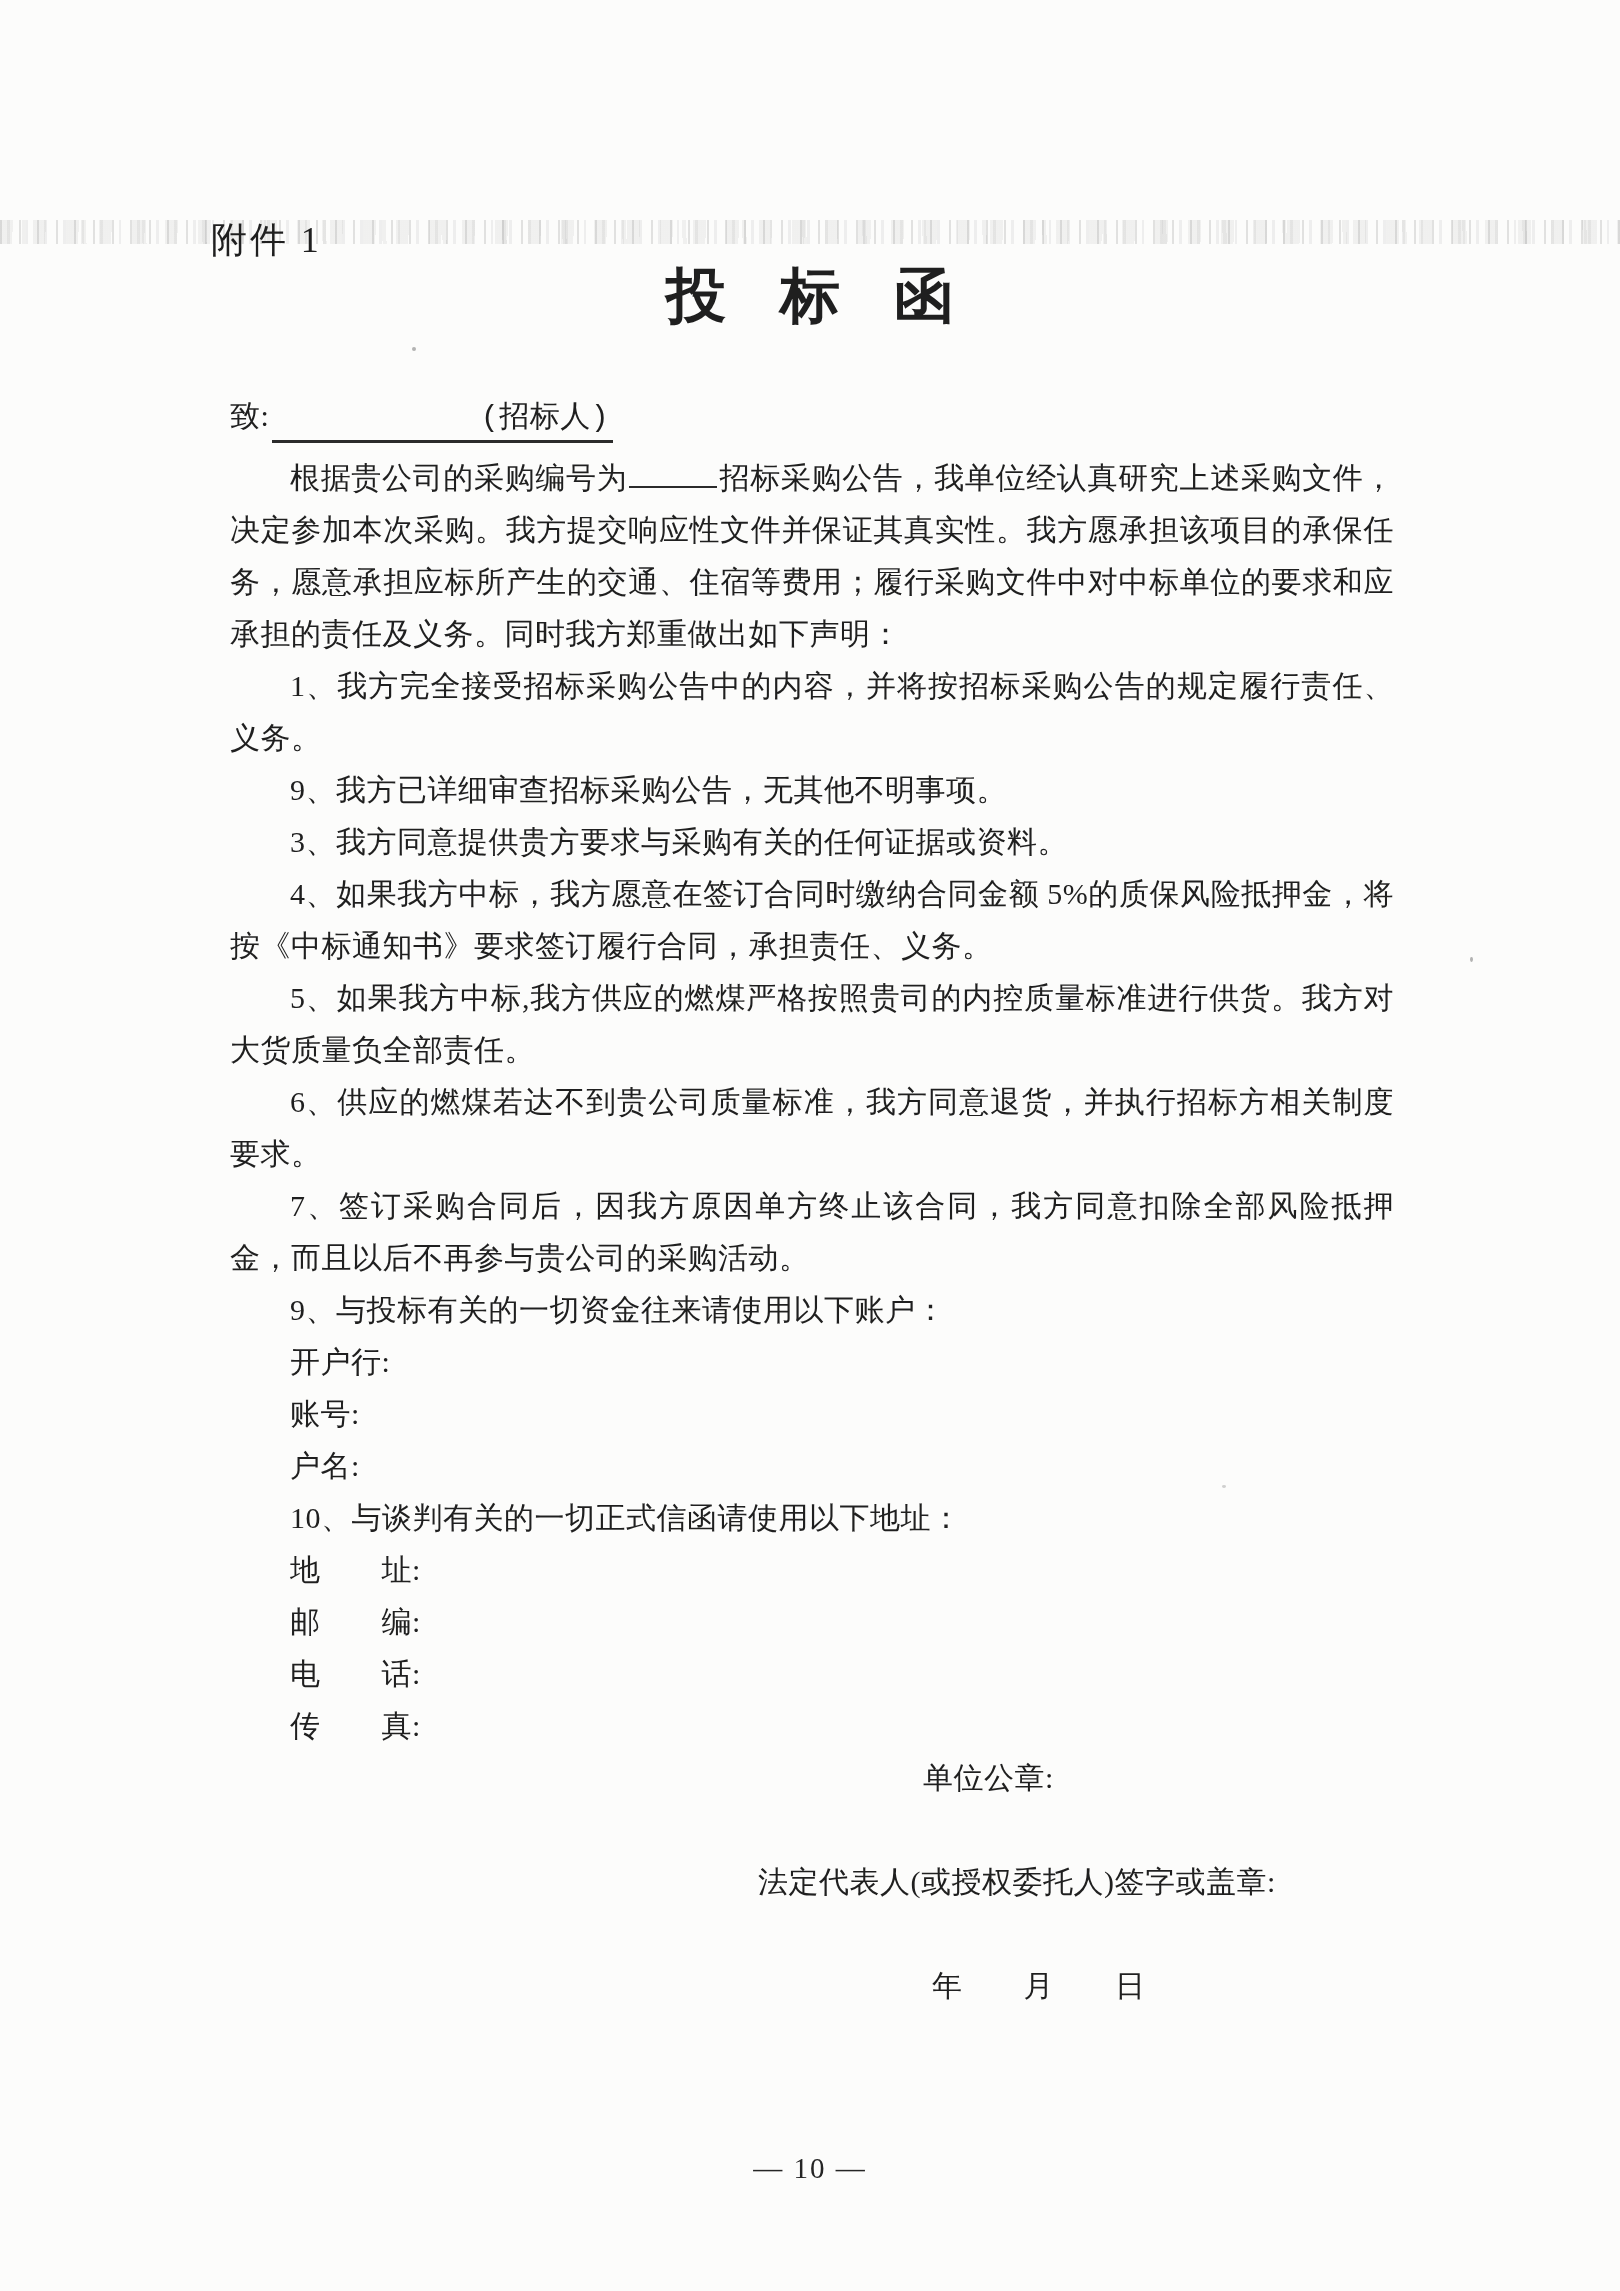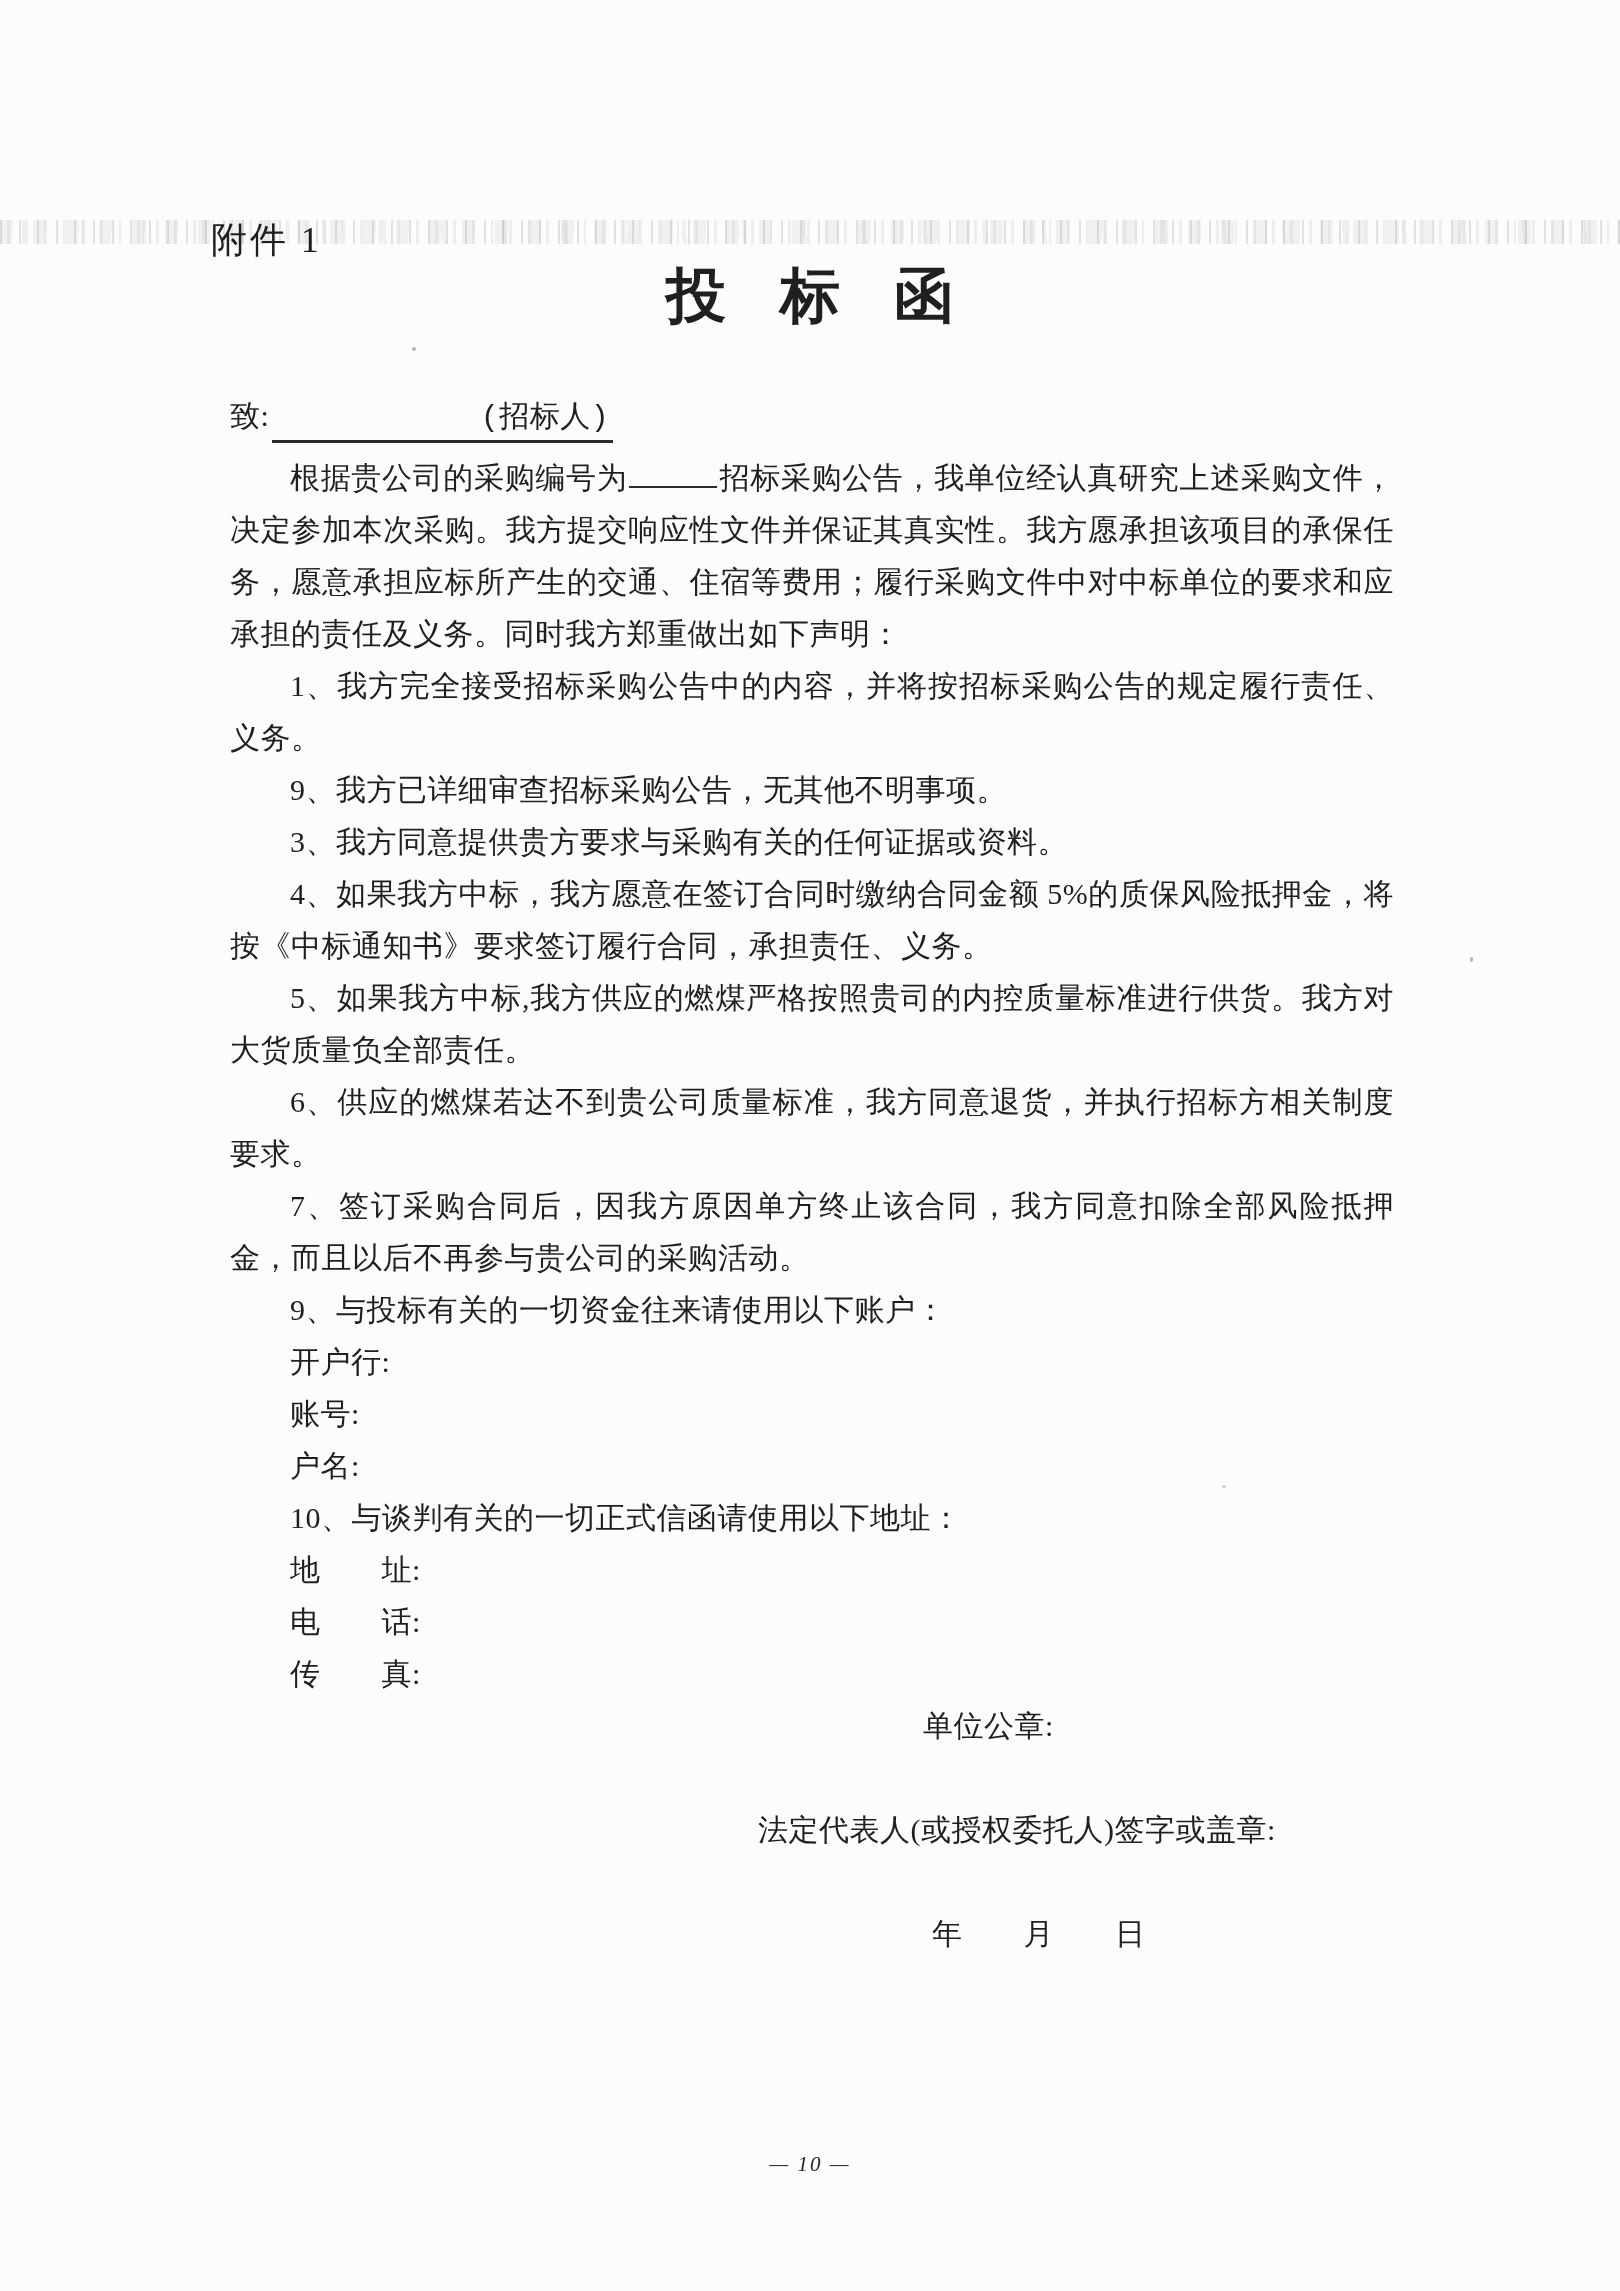--- a/index.html
+++ b/index.html
@@ -106,24 +106,23 @@
   .legal-rep-line { text-indent: 410px; margin-top: 52px !important; text-align: center; white-space: nowrap; font-family: Liberation Serif, serif; }
   .date-line      { text-indent: 702px; margin-top: 52px !important; text-align: left; white-space: nowrap; }
 
   
   .page-footer {
     position: absolute;
     left: 0;
     top: 2152px;
     width: 1620px;
     text-align: center;
-    font-size: 21px;
+    font-size: 29px;
     letter-spacing: 2px;
     color: #252525;
-    font-style: italic;
   }
 </style>
 </head>
 <body>
 
 <div class="noise-band"></div>
 <div class="noise-dot dot-a"></div>
 <div class="noise-dot dot-b"></div>
 <div class="noise-dot dot-c"></div>
 
@@ -145,20 +144,21 @@
   <p class="indent">7、签订采购合同后，因我方原因单方终止该合同，我方同意扣除全部风险抵押金，而且以后不再参与贵公司的采购活动。</p>
   <p class="indent">9、与投标有关的一切资金往来请使用以下账户：</p>
 
   <p class="indent">开户行:</p>
   <p class="indent">账号:</p>
   <p class="indent">户名:</p>
 
   <p class="indent">10、与谈判有关的一切正式信函请使用以下地址：</p>
 
   <p class="indent">地　　址:</p>
+  <p class="indent">邮　　编:</p>
   <p class="indent">电　　话:</p>
   <p class="indent">传　　真:</p>
 
   <p class="seal-line">单位公章:</p>
   <p class="legal-rep-line">法定代表人(或授权委托人)签字或盖章:</p>
   <p class="date-line">年　　月　　日</p>
 
 </div>
 
 <div class="page-footer">— 10 —</div>

